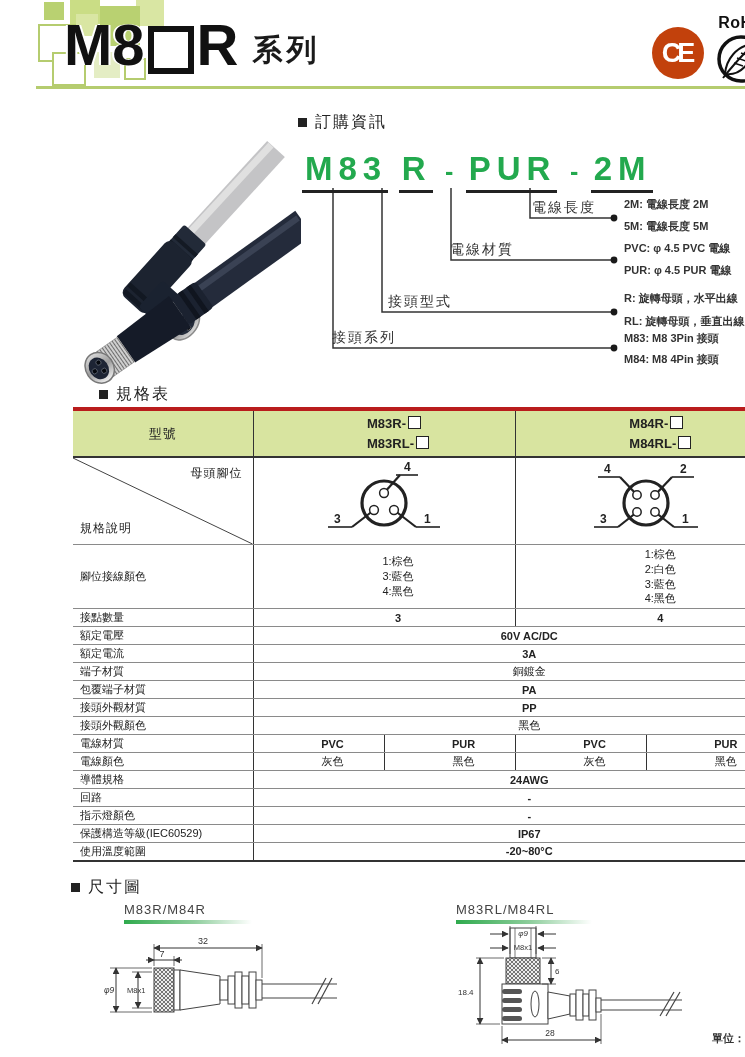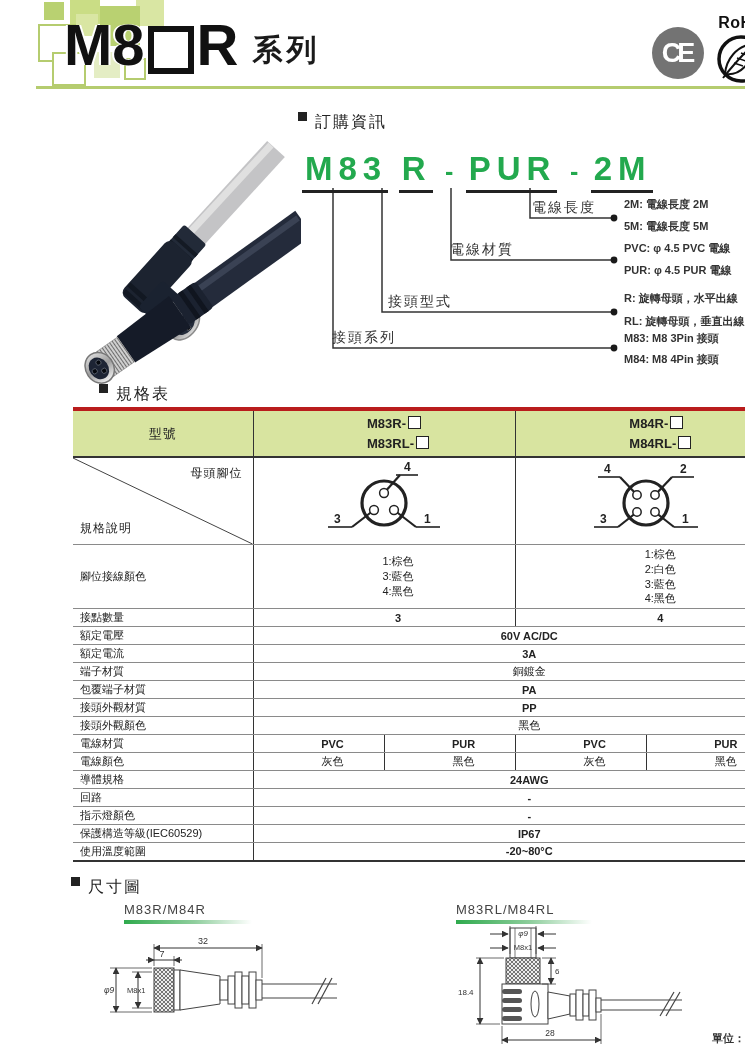--- a/index.html
+++ b/index.html
@@ -8,27 +8,27 @@
   
   .deco{position:absolute;}
   .deco .sqf{position:absolute;}
   .title{position:absolute;left:28px;top:16px;z-index:2;display:flex;align-items:flex-end;}
   .title .big{font-size:58px;font-weight:bold;color:#111;line-height:1;letter-spacing:0px;
               text-shadow:2px 0 0 #fff,-2px 0 0 #fff;}
   .title .boxph{display:inline-block;width:34px;height:36px;border:6px solid #111;background:#fff;
                 margin:0 3px;vertical-align:baseline;}
   .title .series{font-size:30px;font-weight:600;color:#1a1a1a;margin-left:14px;margin-bottom:3px;letter-spacing:4px;}
   .greenrule{position:absolute;left:0;top:86px;width:736px;height:3px;background:#b5cc6f;}
-  .ce{position:absolute;left:616px;top:27px;width:52px;height:52px;background:#737373;border-radius:50%;
+  .ce{position:absolute;left:616px;top:27px;width:52px;height:52px;background:#c2410c;border-radius:50%;
       display:flex;align-items:center;justify-content:center;color:#fff;font-weight:bold;
       font-size:27px;letter-spacing:-4px;padding-right:3px;box-sizing:border-box;}
   .rohs{position:absolute;left:674px;top:14px;width:62px;text-align:center;}
   .rohs .rlab{font-size:16px;font-weight:bold;color:#111;letter-spacing:0.5px;}
   
-  .secttl{position:absolute;display:flex;font-size:16px;color:#222;letter-spacing:2px;}
+  .secttl{position:absolute;display:flex;align-items:center;font-size:16px;color:#222;letter-spacing:2px;}
   .secttl .sq{width:9px;height:9px;background:#222;margin-right:8px;flex:0 0 auto;}
   
   .pn{position:absolute;left:266px;top:150px;z-index:2;white-space:nowrap;}
   .pn .seg{display:inline-block;color:#23a94e;font-weight:bold;font-size:33px;letter-spacing:6px;
            border-bottom:3px solid #222;padding:0 1px 2px 3px;margin-right:6px;}
   .pn .dash{display:inline-block;color:#23a94e;font-weight:bold;font-size:25px;margin:0 8px 0 2px;}
   .blabel{position:absolute;font-size:14px;color:#333;letter-spacing:2px;white-space:nowrap;}
   .bopt{position:absolute;font-size:11px;font-weight:bold;color:#333;white-space:nowrap;}
   
   .spectbl{position:absolute;left:37px;top:407px;width:704px;border-collapse:collapse;table-layout:fixed;

